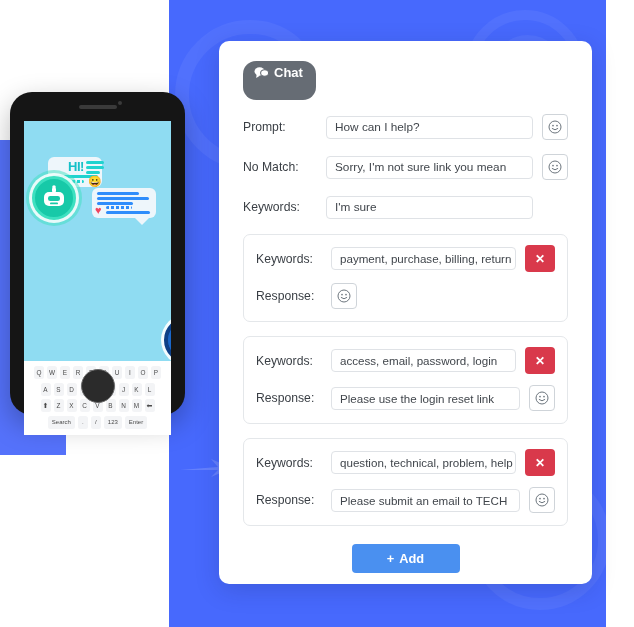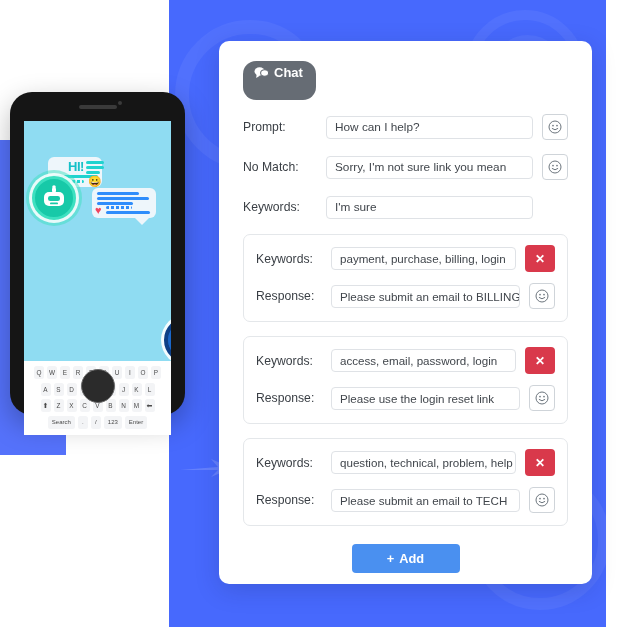--- a/index.html
+++ b/index.html
@@ -354,28 +354,27 @@
     <div class="field-row">
       <div class="field-label">Keywords:</div>
       <div class="text-input">I'm sure</div>
       <div class="emoji-spacer"></div>
     </div>
 
     
     <div class="rule-group">
       <div class="field-row">
         <div class="field-label">Keywords:</div>
-        <div class="text-input">payment, purchase, billing, login</div>
+        <div class="text-input">payment, purchase, billing, return</div>
         <div class="del-btn">
           <span>✕</span>
         </div>
       </div>
       <div class="field-row">
         <div class="field-label">Response:</div>
-        <div class="text-input">Please submit an email to BILLING</div>
         <div class="emoji-btn">
           <svg width="14" height="14" viewBox="0 0 14 14">
             <circle cx="7" cy="7" r="6" fill="none" stroke="#6c757d" stroke-width="1"></circle>
             <circle cx="5" cy="5.6" r="0.85" fill="#6c757d"></circle>
             <circle cx="9" cy="5.6" r="0.85" fill="#6c757d"></circle>
             <path d="M4.2 8.6 q2.8 2.6 5.6 0" fill="none" stroke="#6c757d" stroke-width="1" stroke-linecap="round"></path>
           </svg>
         </div>
       </div>
     </div>

